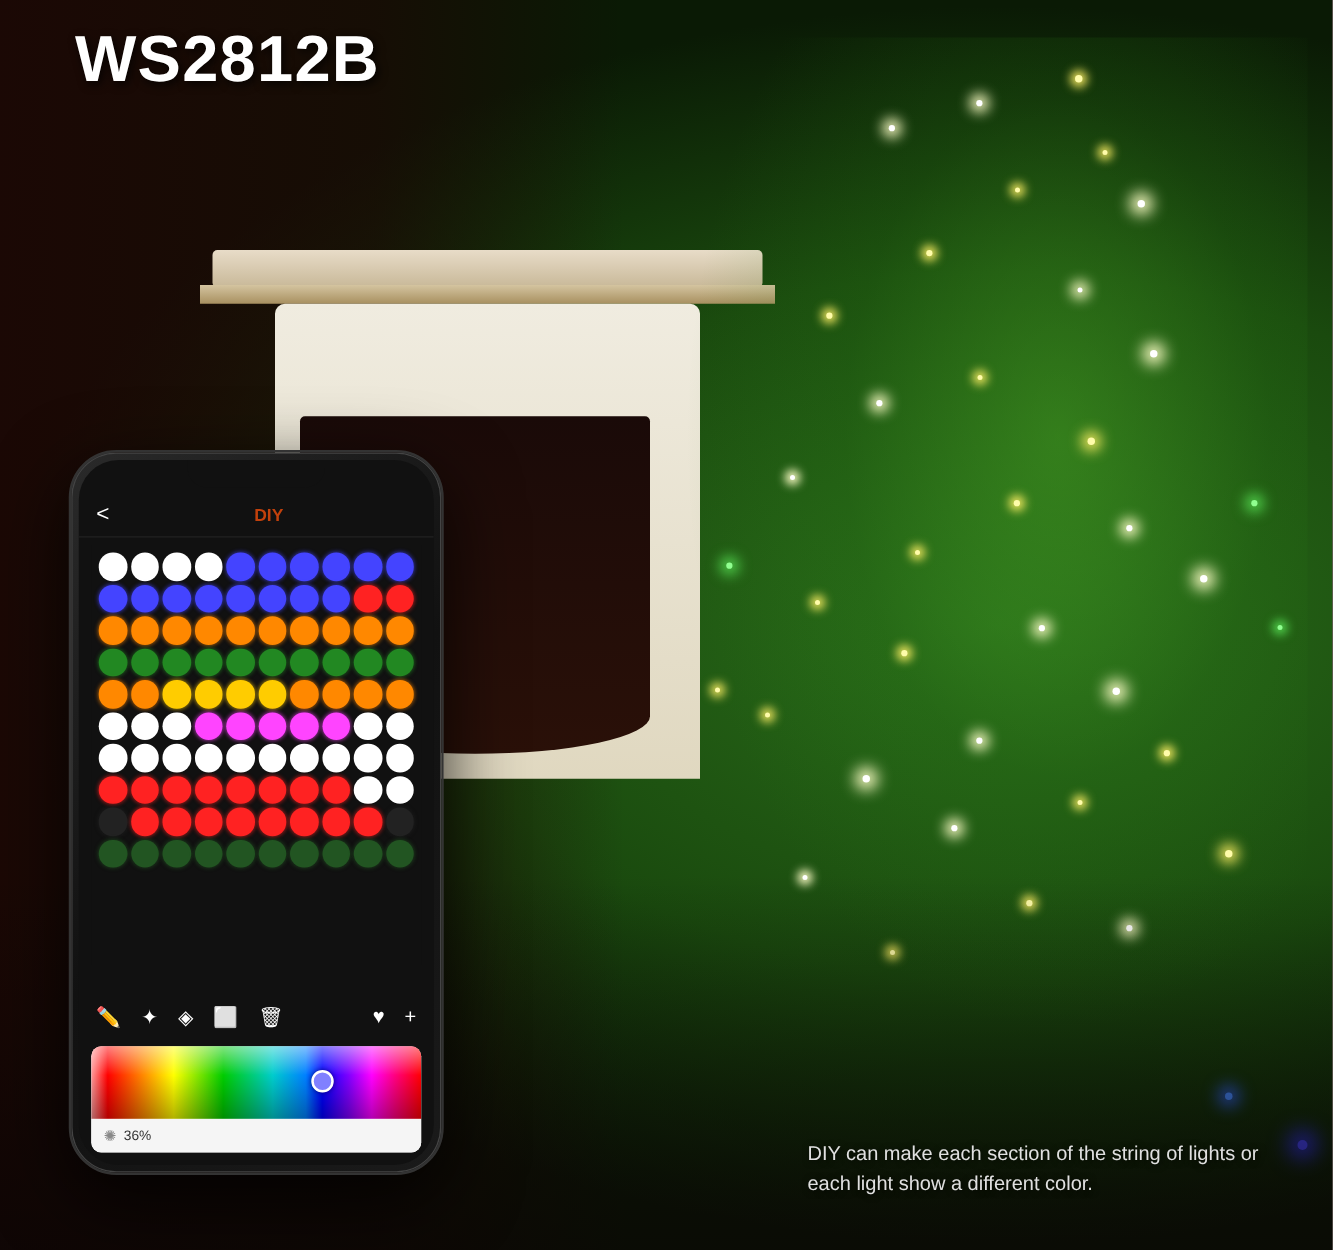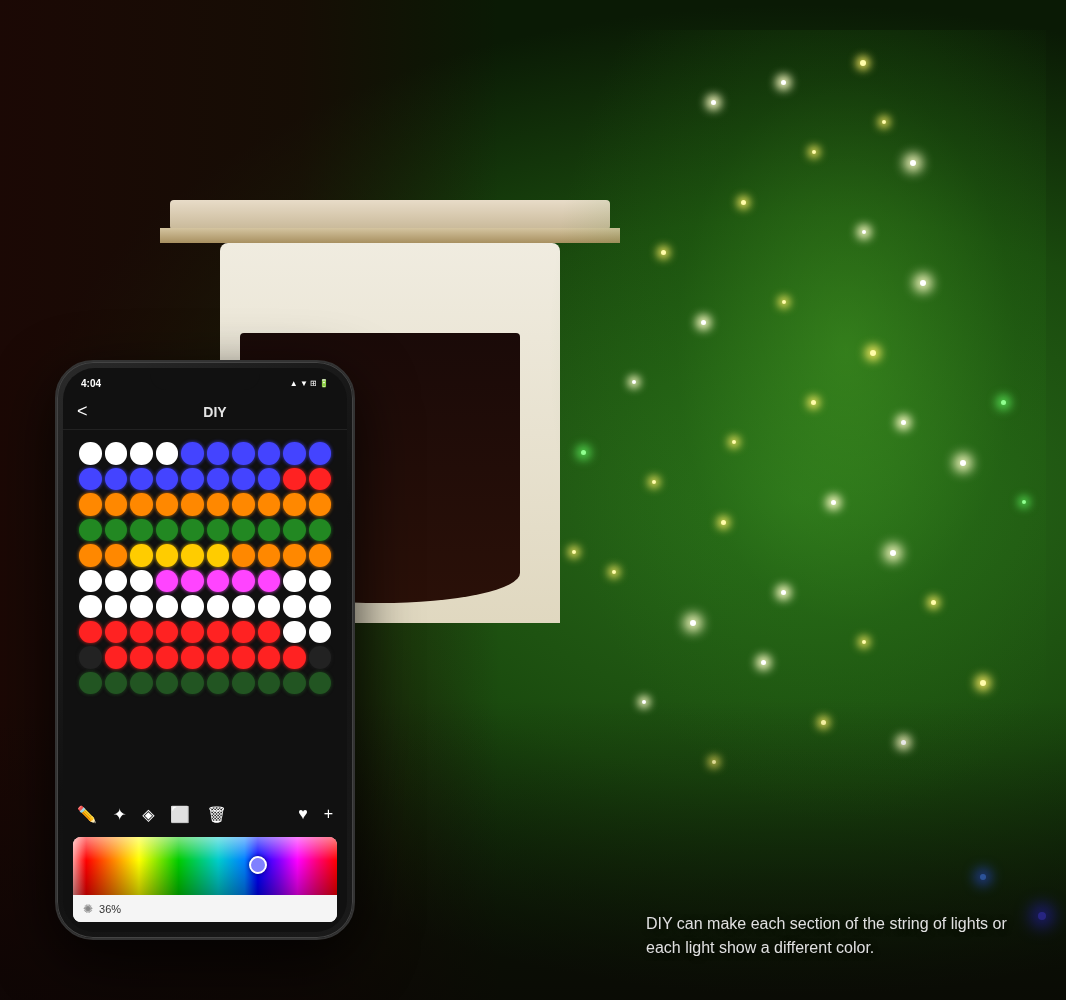--- a/index.html
+++ b/index.html
@@ -220,21 +220,21 @@
     }
 
     .app-back {
       position: absolute;
       left: 14px;
       color: white;
       font-size: 18px;
     }
 
     .app-title {
-      color: #e5e5e5;
+      color: #c2410c;
       font-size: 14px;
       font-weight: 600;
       margin-left: 20px;
     }
 
     
     .led-grid-container {
       position: absolute;
       top: 68px;
       left: 10px;
@@ -431,32 +431,29 @@
   <div style="position:absolute; top:500px; right:40px; width:4px; height:4px; border-radius:50%; background:#90ff90; box-shadow:0 0 8px 4px rgba(100,255,100,0.7);"></div>
   <div style="position:absolute; top:550px; right:490px; width:4px; height:4px; border-radius:50%; background:#fffcaa; box-shadow:0 0 8px 4px rgba(255,240,100,0.9);"></div>
 
   <div style="position:absolute; bottom:80px; right:20px; width:8px; height:8px; border-radius:50%; background:#4444ff; box-shadow:0 0 15px 8px rgba(50,50,255,0.8);"></div>
   <div style="position:absolute; bottom:120px; right:80px; width:6px; height:6px; border-radius:50%; background:#4488ff; box-shadow:0 0 12px 6px rgba(50,100,255,0.8);"></div>
 </div>
 
 <div class="bottom-overlay"></div>
 
 <div class="ic-type-container">
+  <div class="ic-type-value">WS2812B</div>
 </div>
 
 <div class="phone-container">
   <div class="phone-outer">
     <div class="phone-screen">
 
       <div class="phone-notch"></div>
 
-      <div class="phone-status-bar">
-        <span class="status-time">4:04</span>
-        <span class="status-icons">▲ ▼ ⊞ 🔋</span>
-      </div>
 
       <div class="app-header">
         <span class="app-back">&lt;</span>
         <span class="app-title">DIY</span>
       </div>
 
       <div class="led-grid-container">
         <div class="led-grid" id="led-grid-element">
 
         <div class="led-dot" style="background: rgb(255, 255, 255);"></div>

